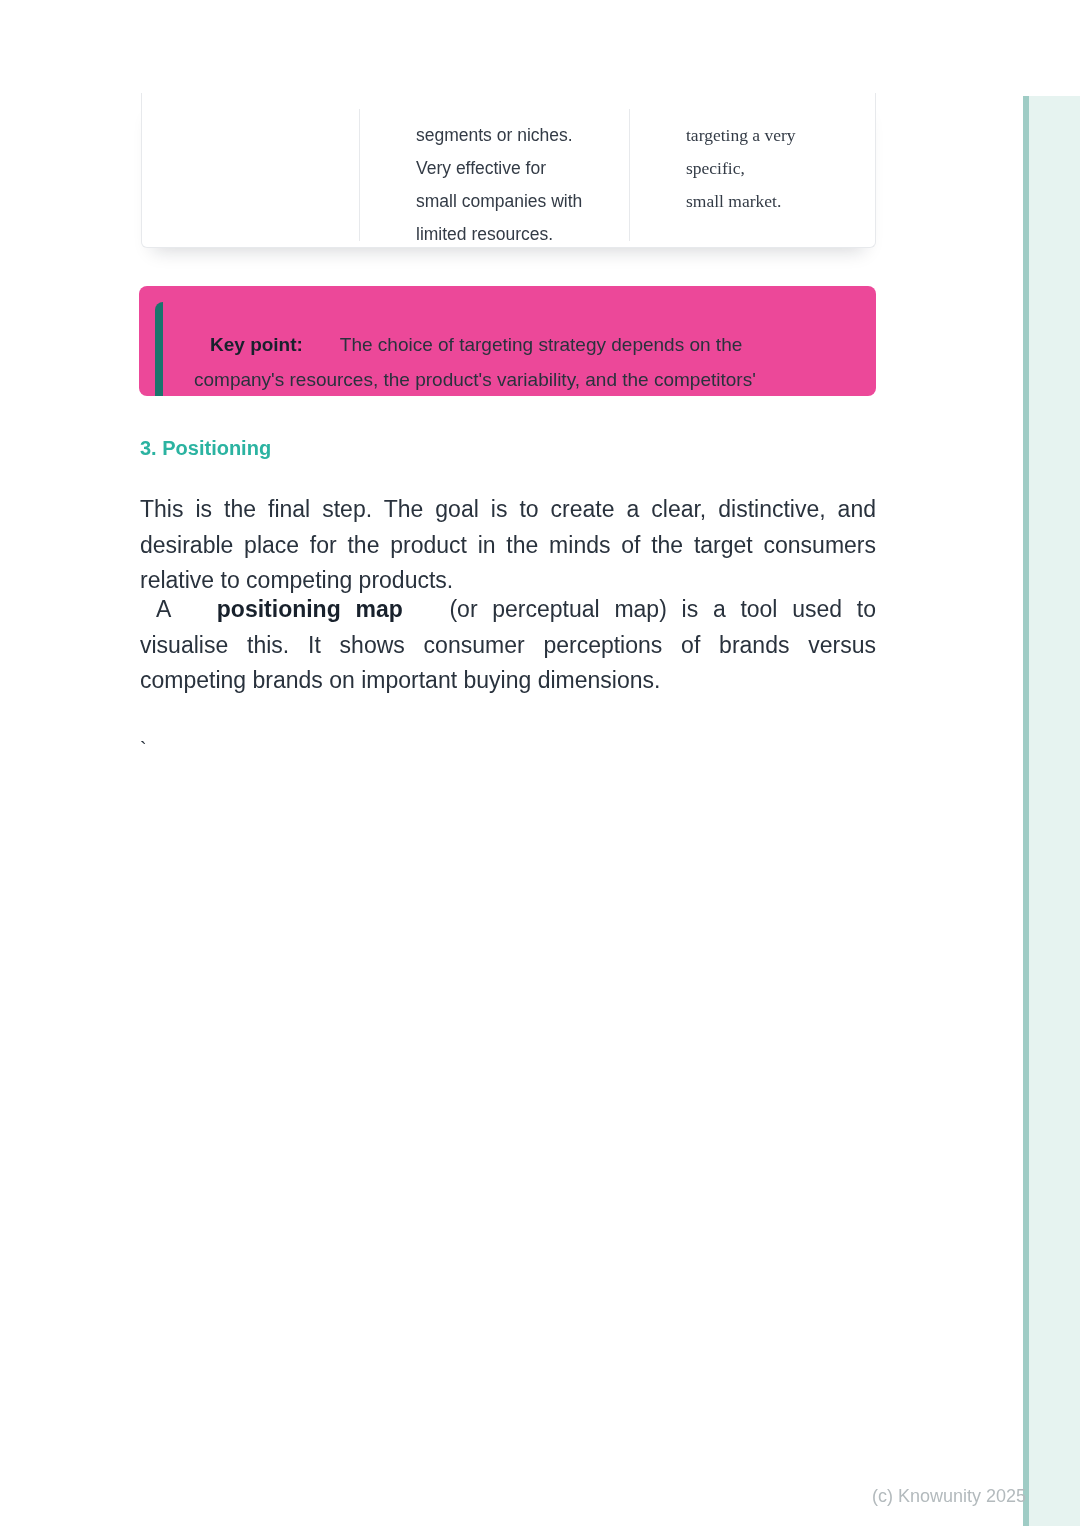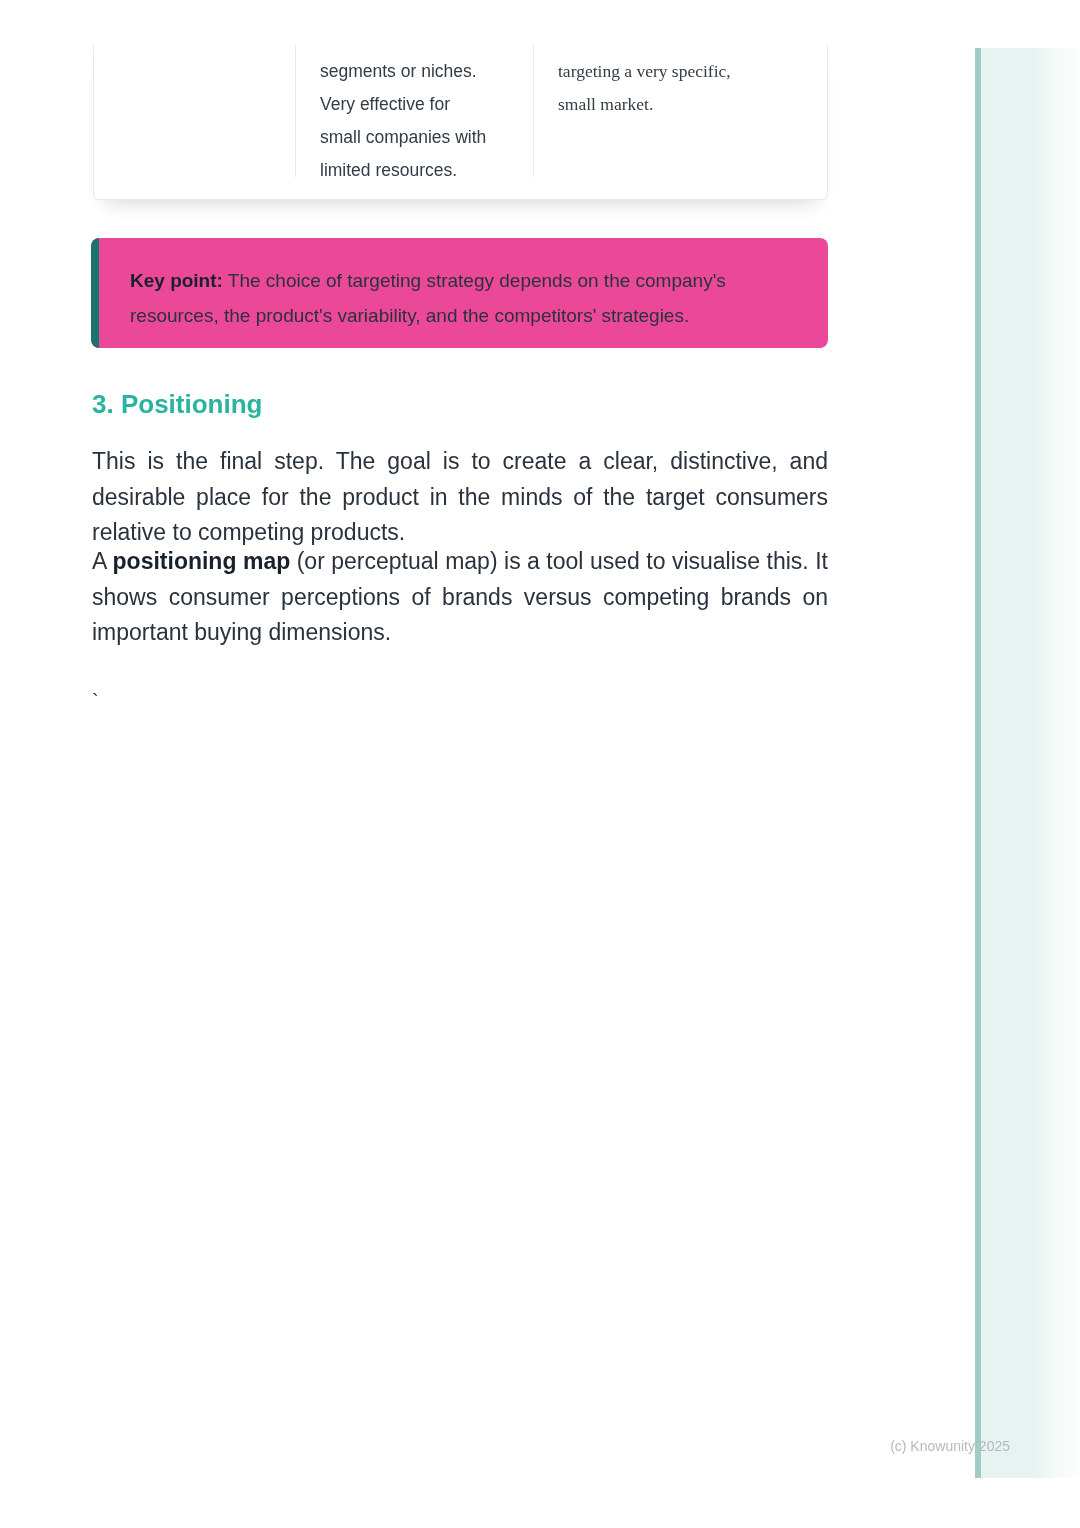--- a/index.html
+++ b/index.html
@@ -1,15 +1,15 @@
 <!DOCTYPE html>
 <html><head>
 <meta charset="utf-8">
 <style>
-  * { margin: 0; padding: 0; box-sizing: border-box; }
+  * { margin: 16px; padding: 0; box-sizing: border-box; }
   html, body { width: 1080px; height: 1528px; }
   body {
     position: relative;
     background: #ffffff;
     font-family: "Liberation Sans", sans-serif;
     color: #333b46;
     overflow: hidden;
   }
 
   
@@ -72,21 +72,21 @@
     font-size: 19px;
     line-height: 35px;
     color: #29323d;
   }
   .callout-label { font-weight: bold; color: #18212c; }
 
   
   .section-heading {
     position: absolute;
     left: 92px; top: 389px;
-    font-size: 26px;
+    font-size: 20px;
     font-weight: bold;
     color: #2bb3a1;
     z-index: 2;
   }
   .para {
     position: absolute;
     left: 92px;
     width: 736px;
     font-size: 23px;
     line-height: 35.5px;
@@ -103,21 +103,21 @@
     left: 92px; top: 690px;
     font-size: 19.5px;
     color: #29323d;
     z-index: 2;
   }
 
   
   .page-footer {
     position: absolute;
     right: 70px; top: 1438px;
-    font-size: 14px;
+    font-size: 18px;
     color: #b3babd;
     z-index: 3;
   }
 </style>
 </head>
 <body>
 
 <div class="side-band"></div>
 
 <div class="table-fragment">

